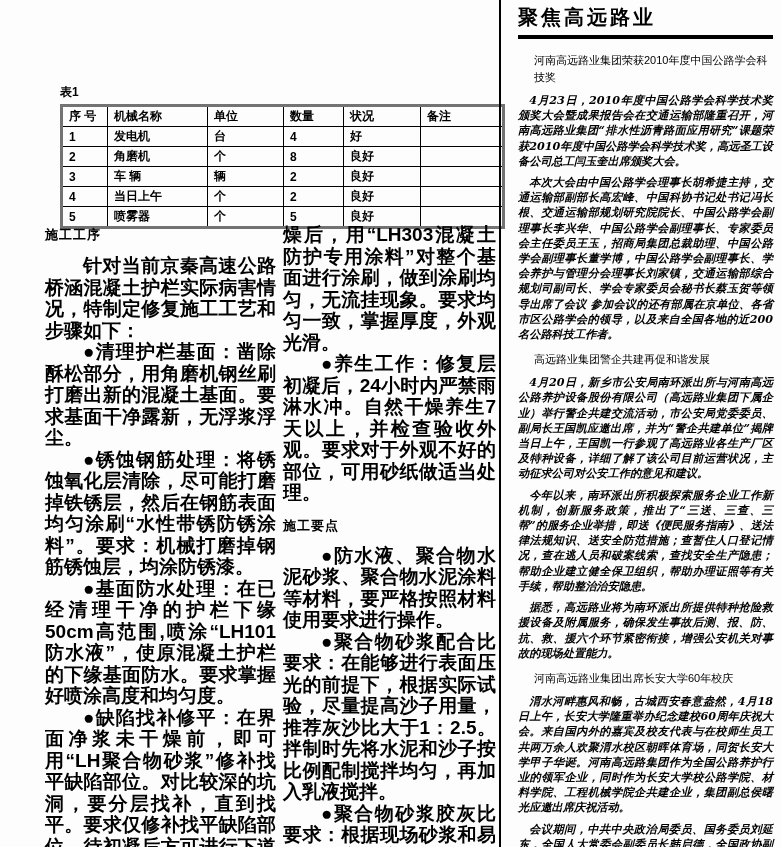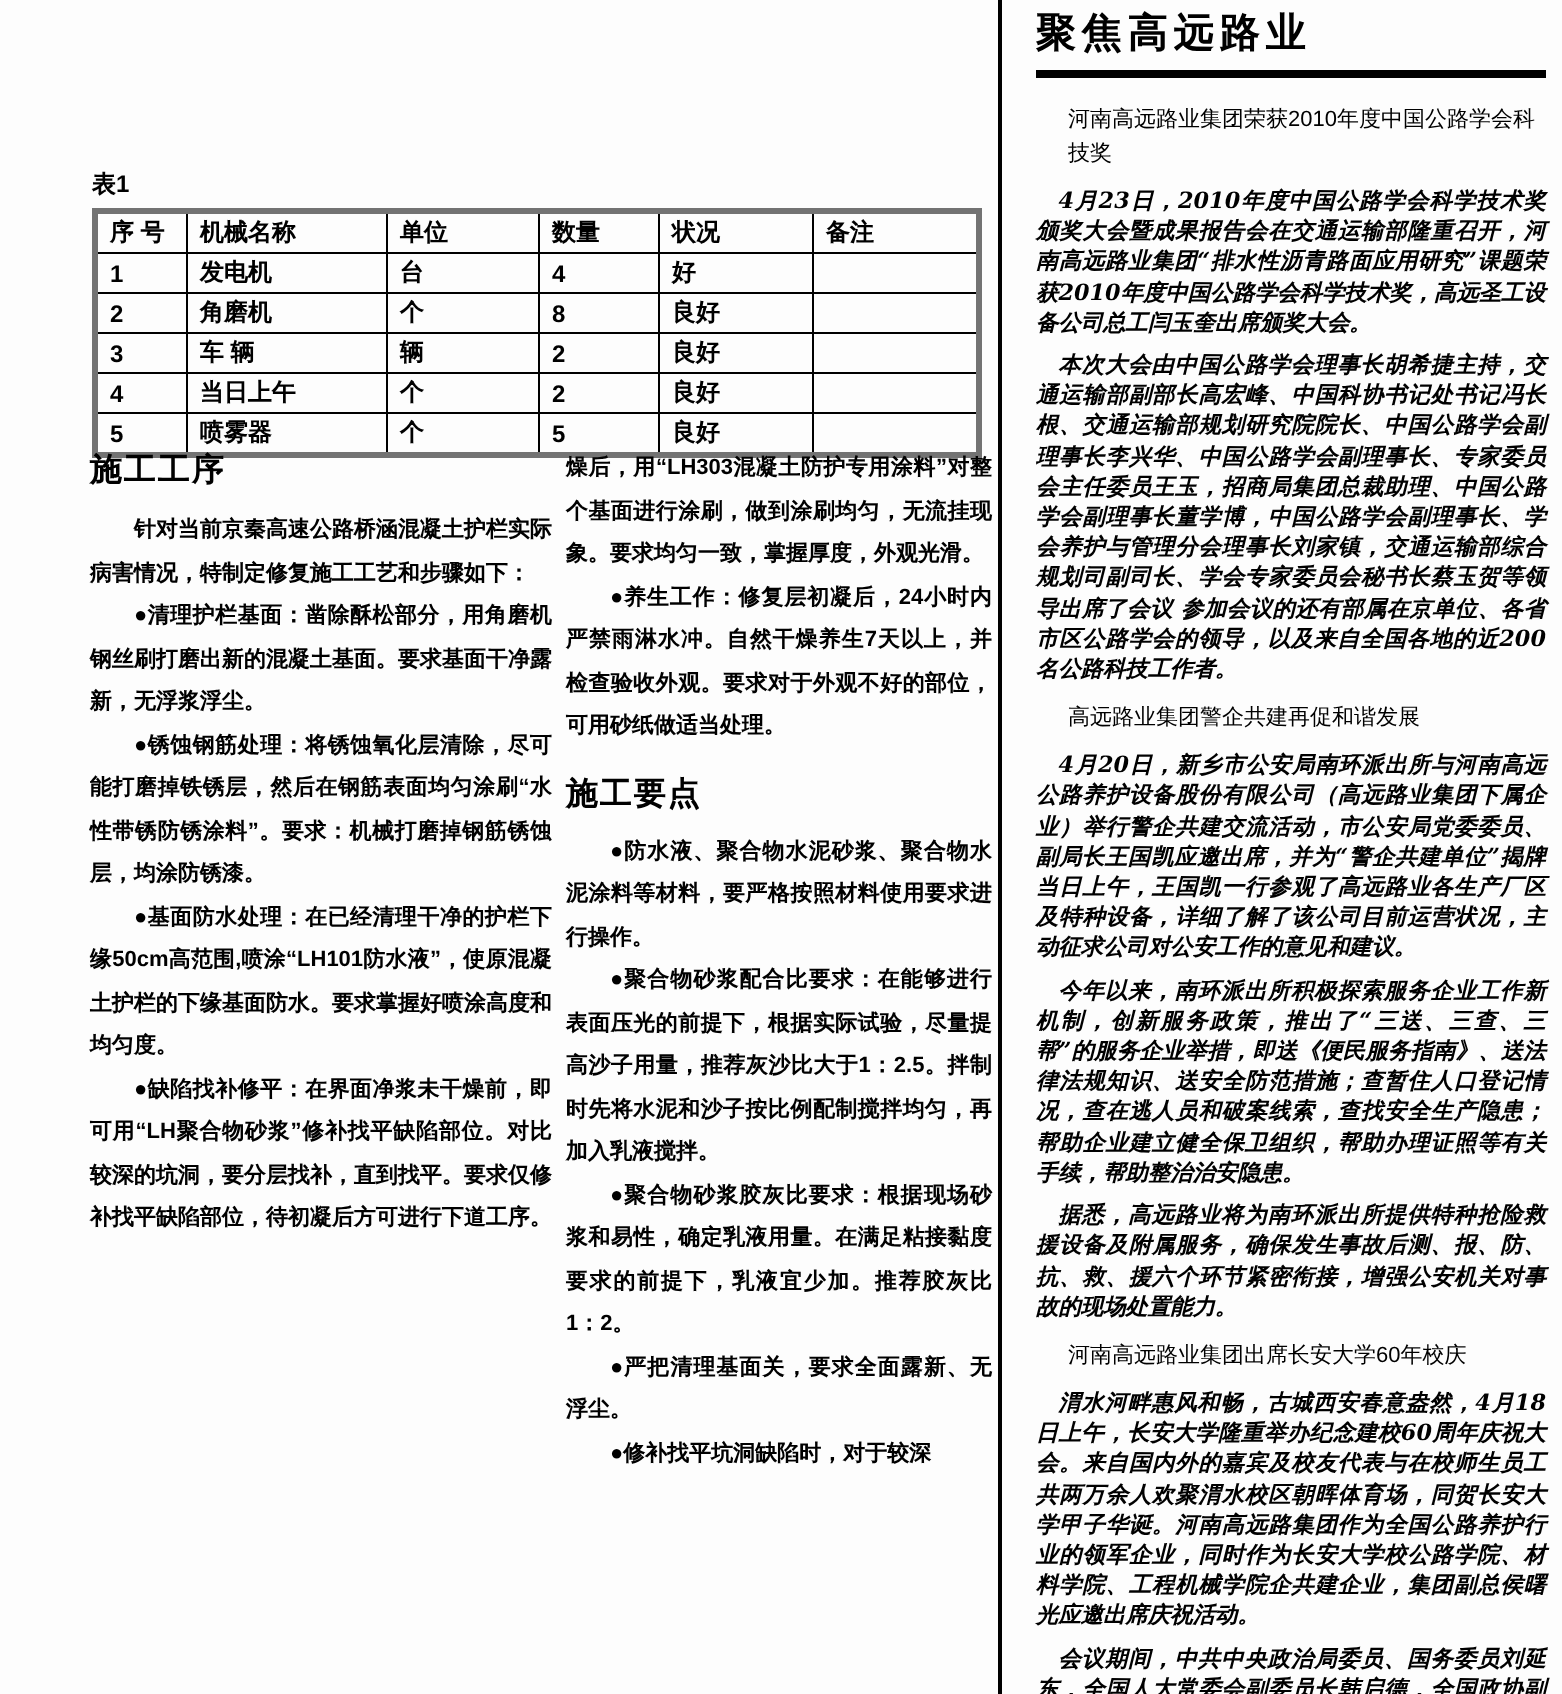--- a/index.html
+++ b/index.html
@@ -7,47 +7,47 @@
   body {
     width: 781px; height: 847px;
     position: relative;
     overflow: hidden;
     color: #000;
     font-family: "Liberation Sans", "DejaVu Sans", sans-serif;
   }
   .page { position: absolute; inset: 0; background: #fdfdfd; }
 
   
-  .table-block { position: absolute; left: 46px; top: 84px; width: 392px; }
+  .table-block { position: absolute; left: 60px; top: 84px; width: 392px; }
   .tbl-label { font-size: 12px; font-weight: bold; margin-bottom: 3px; }
   table.equip { border-collapse: collapse; width: 100%; border: 3px solid #737373; table-layout: fixed; }
   table.equip th, table.equip td {
     border: 1px solid #000;
     font-size: 12px;
     font-weight: 600;
     text-align: left;
     padding: 1px 6px;
     height: 18px;
     white-space: nowrap;
     overflow: hidden;
   }
   col.c0 { width: 46px; } col.c1 { width: 100px; } col.c2 { width: 76px; }
   col.c3 { width: 60px; } col.c4 { width: 77px; } col.c5 { width: 83px; }
 
   
   .text-col { position: absolute; top: 224px; }
   .col-left { left: 45px; width: 231px; }
   .col-mid  { left: 283px; width: 213px; }
   .text-col h2 {
-    font-size: 16px; font-weight: bold; letter-spacing: 1px;
+    font-size: 13px; font-weight: bold; letter-spacing: 1px;
     margin: 0 0 7px 0; line-height: 24px; font-family: Liberation Mono, monospace;
   }
   .col-mid h2 { margin: 11px 0 6px 0; }
   .text-col p {
-    font-size: 11px; line-height: 21.5px;
+    font-size: 19px; line-height: 21.5px;
     font-weight: 600;
     text-align: justify;
     text-justify: inter-character;
     text-indent: 2em;
     margin: 0;
   }
   .text-col p.no-indent { text-indent: 0; }
 
   
   .v-divider { position: absolute; left: 499px; top: 0; width: 2px; height: 847px; background: #000; }

